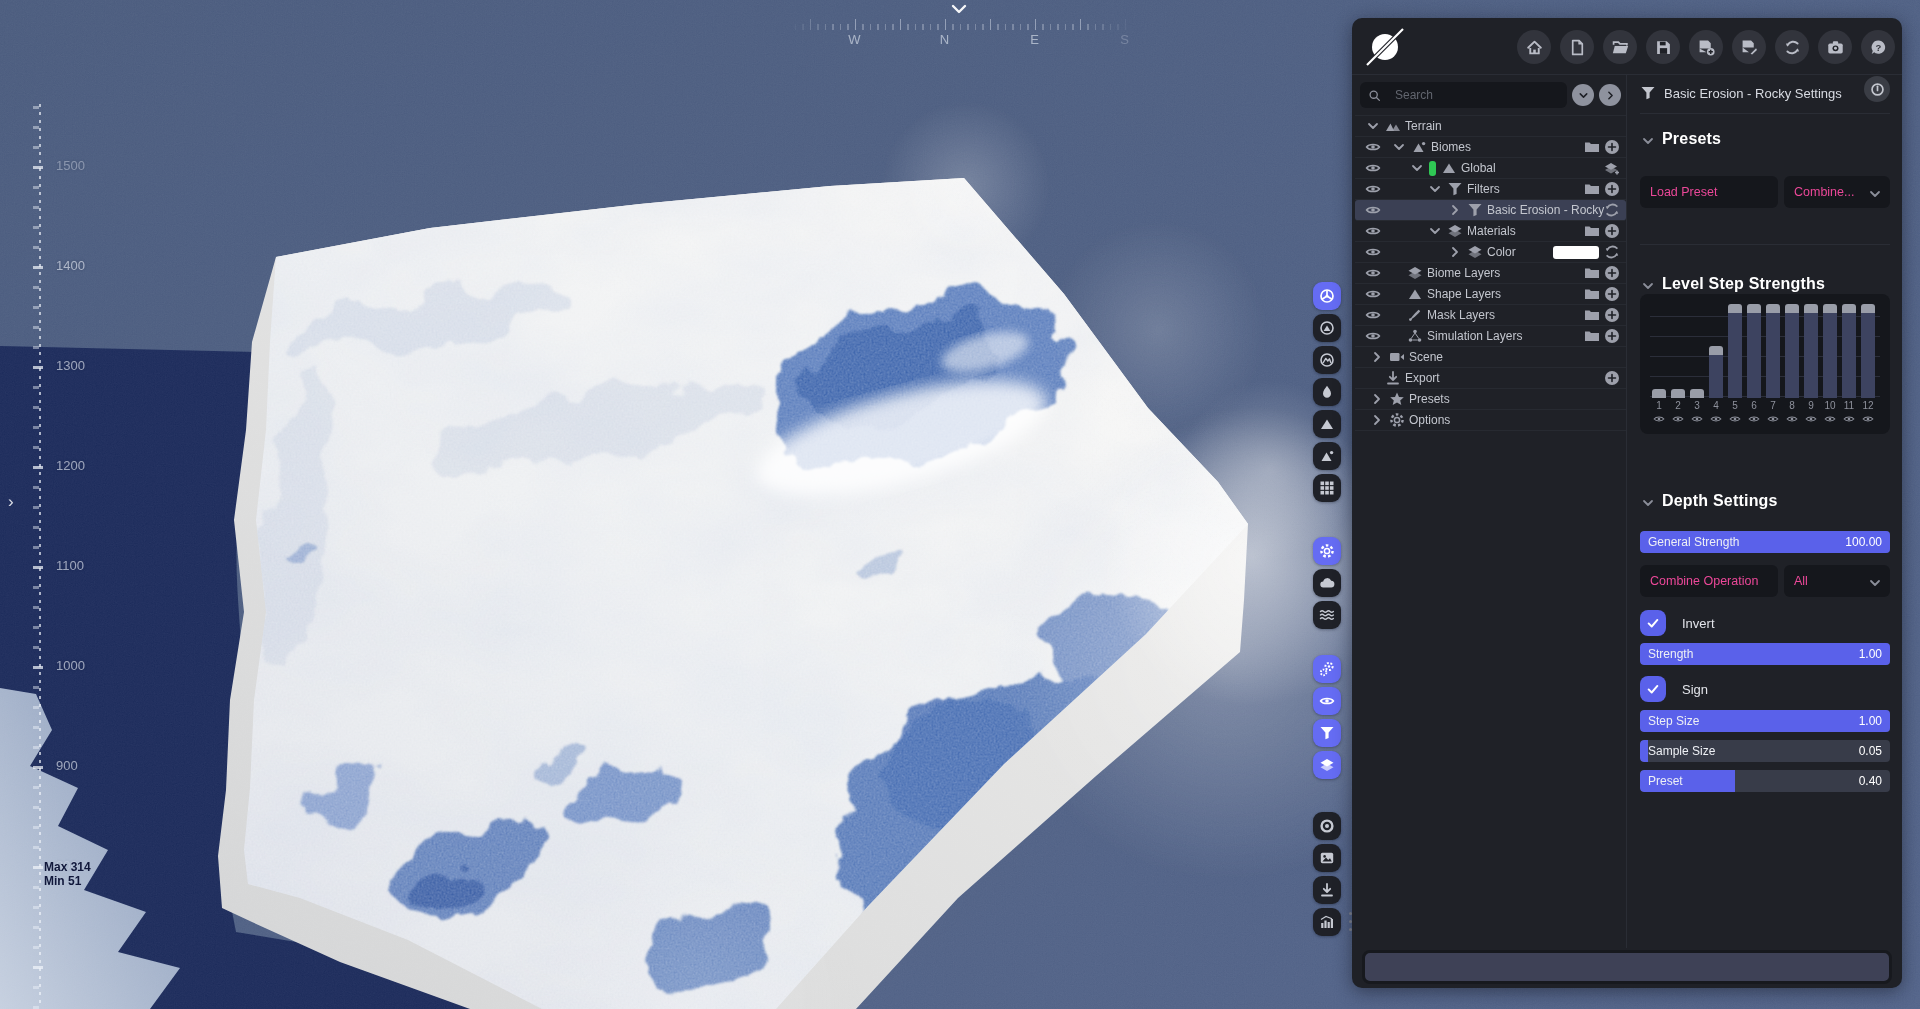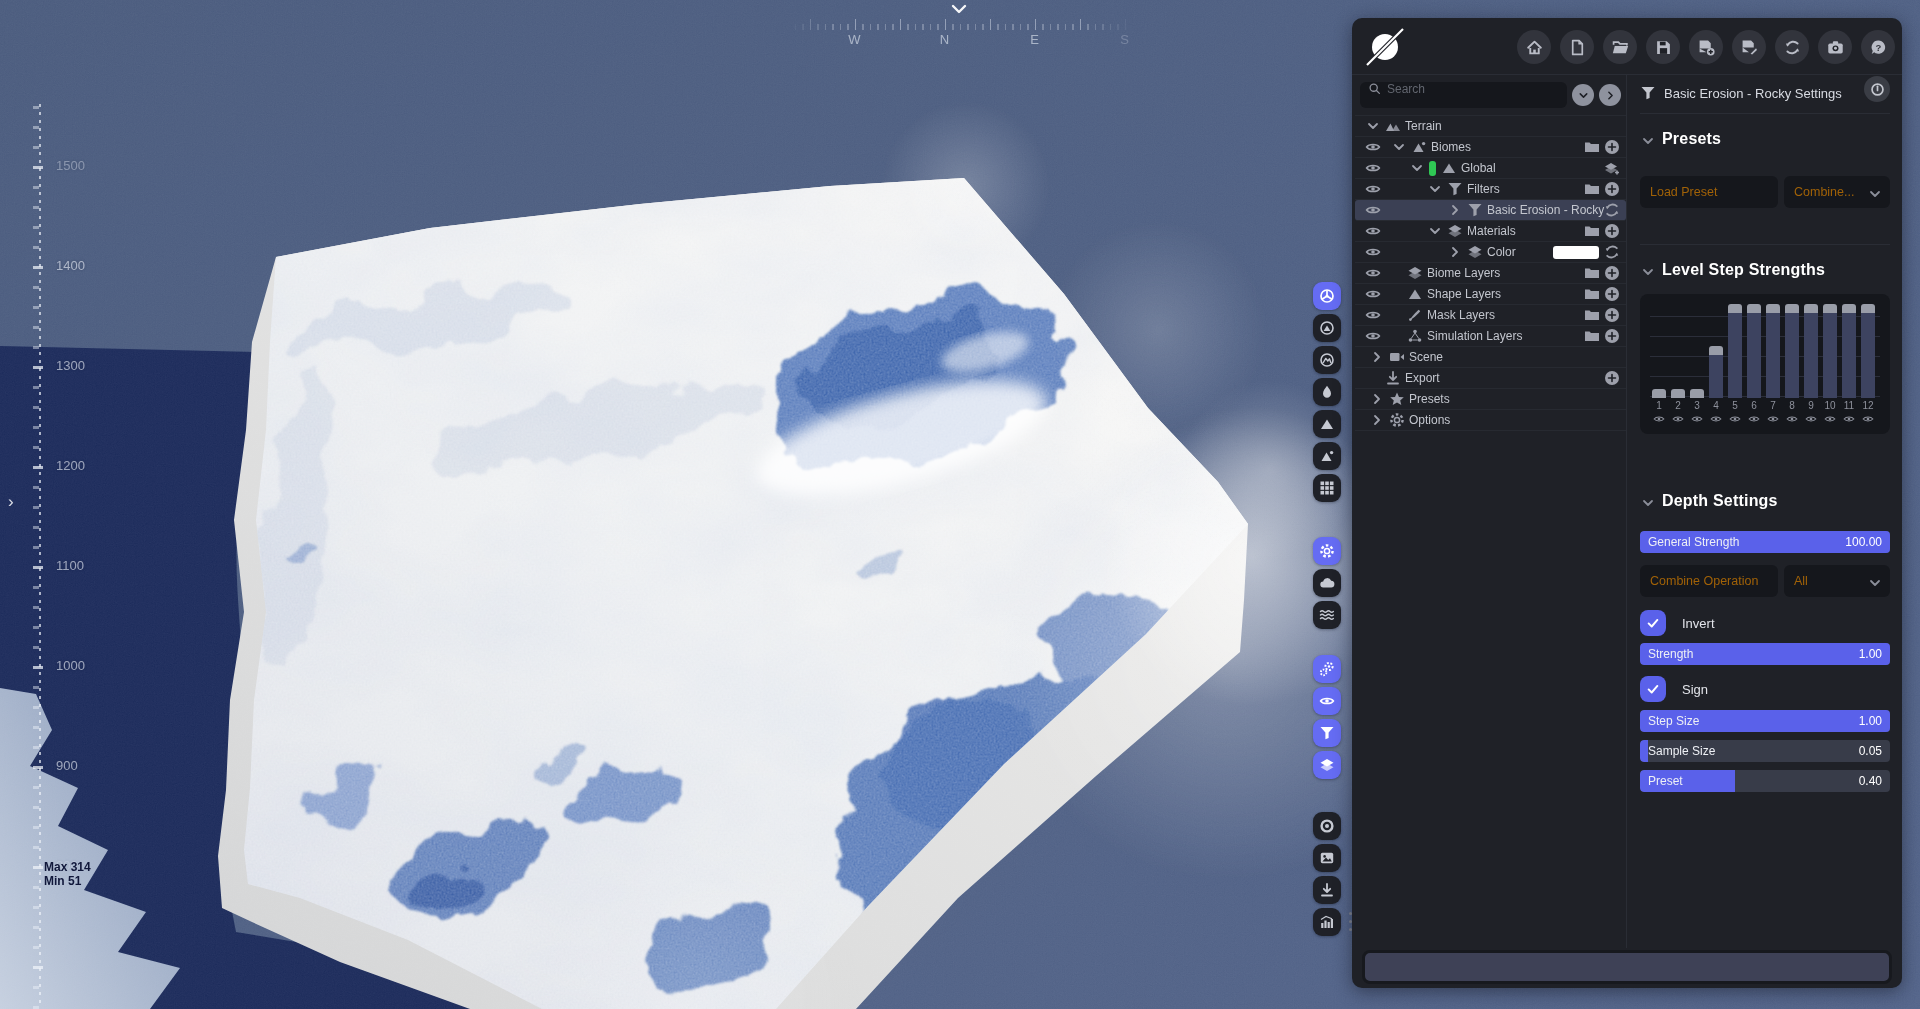--- a/index.html
+++ b/index.html
@@ -43,22 +43,22 @@
   .tbtns{position:absolute;right:7px;top:12px;display:flex;gap:9px;}
   .tbtn{width:34px;height:34px;border:0;border-radius:50%;background:#32343c;color:#b9bcc6;
     display:flex;align-items:center;justify-content:center;cursor:pointer;padding:0;}
   .tbtn svg{width:17px;height:17px;}
   .hline{position:absolute;left:0;top:56px;width:100%;height:1px;background:#2a2d35;}
   .vline{position:absolute;left:274px;top:56px;width:1px;height:874px;background:#2a2d35;}
 
   
   .treecol{position:absolute;left:3px;top:56px;width:271px;}
   .searchrow{display:flex;align-items:center;gap:5px;padding:8px 5px 7px 5px;border-bottom:1px solid #272a31;}
-  .searchbox{flex:1;height:26px;background:#15171c;border-radius:6px;display:flex;align-items:flex-start;
-    gap:6px;padding:0 8px;color:#6c707b;cursor:text;}
+  .searchbox{flex:1;height:26px;background:#15171c;border-radius:6px;display:flex;align-items:center;
+    gap:14px;padding:0 8px;color:#6c707b;cursor:text;}
   .searchbox svg{width:13px;height:13px;color:#8b8e99;}
   .ph{font-size:12px;color:#62666f;}
   .cbtn{width:22px;height:22px;border:0;border-radius:50%;background:#8e929e;color:#1d1f25;
     display:flex;align-items:center;justify-content:center;cursor:pointer;padding:0;flex:none;}
   .cbtn svg{width:13px;height:13px;}
   .trow{height:20px;display:flex;align-items:center;padding:0 6px;border-bottom:1px solid #272a31;
     font-size:12px;color:#c3c6ce;cursor:pointer;white-space:nowrap;}
   .trow.sel{background:#3b4054;border-radius:3px;}
   .ti{width:16px;height:16px;flex:none;color:#9da0ab;}
   .eyebtn,.rbtn{border:0;background:none;padding:0;width:16px;height:16px;color:#9da0ab;cursor:pointer;flex:none;
@@ -76,21 +76,21 @@
     color:#d8dbe2;font-size:13px;}
   .shdr .ti{color:#c3c6ce;}
   .pwr{position:absolute;right:0;top:58px;width:26px;height:26px;border:0;border-radius:50%;background:#3a3d45;
     color:#c3c6ce;display:flex;align-items:center;justify-content:center;cursor:pointer;padding:0;}
   .pwr svg{width:15px;height:15px;}
   .sline{position:absolute;left:0;width:250px;height:1px;background:#2a2d35;}
   .sechdr{position:absolute;left:0;width:250px;display:flex;align-items:center;gap:10px;cursor:pointer;}
   .sechdr .ti{width:12px;height:12px;color:#8b8e99;}
   .sechdr b{font-size:16px;color:#fff;letter-spacing:.2px;}
   .cellrow{position:absolute;left:0;width:250px;height:32px;display:flex;gap:6px;}
-  .cell{background:#15171c;border-radius:6px;display:flex;align-items:center;padding:0 10px;font-size:12.5px;color:#a16207;}
+  .cell{background:#15171c;border-radius:6px;display:flex;align-items:center;padding:0 10px;font-size:12.5px;color:#ec4899;}
   .cell.l{width:118px;flex:none;}
   .cell.r{flex:1;justify-content:space-between;cursor:pointer;}
   .cell .ti{width:13px;height:13px;color:#8b8e99;}
 
   .chart{position:absolute;left:0;top:276px;width:250px;height:140px;background:#15171c;border-radius:8px;}
   .grid{position:absolute;left:10px;top:10px;width:230px;height:94px;}
   .gline{position:absolute;left:0;width:230px;height:1px;background:#2b2e3a;}
   .bars{position:absolute;left:12px;top:10px;width:226px;height:94px;display:flex;align-items:flex-end;gap:5px;}
   .bslot{width:14px;display:flex;flex-direction:column;justify-content:flex-end;cursor:pointer;}
   .bcap{height:9px;background:#999da8;border-radius:3px 3px 0 0;}
@@ -1075,21 +1075,21 @@
           <span>Combine...</span>
           <span class="ti">
               <svg>
                 <use href="#i-chevdown"></use>
               </svg>
             </span>
         </div>
       </div>
       <div class="sline" style="top:226px"></div>
 
-      <div class="sechdr" style="top:243px">
+      <div class="sechdr" style="top:257px">
         <span class="ti">
             <svg>
               <use href="#i-chevdown"></use>
             </svg>
           </span>
         <b>Level Step Strengths</b>
       </div>
       <div class="chart">
         <div class="grid" id="cgrid">
             <div class="gline" style="top: 12px;"></div>

